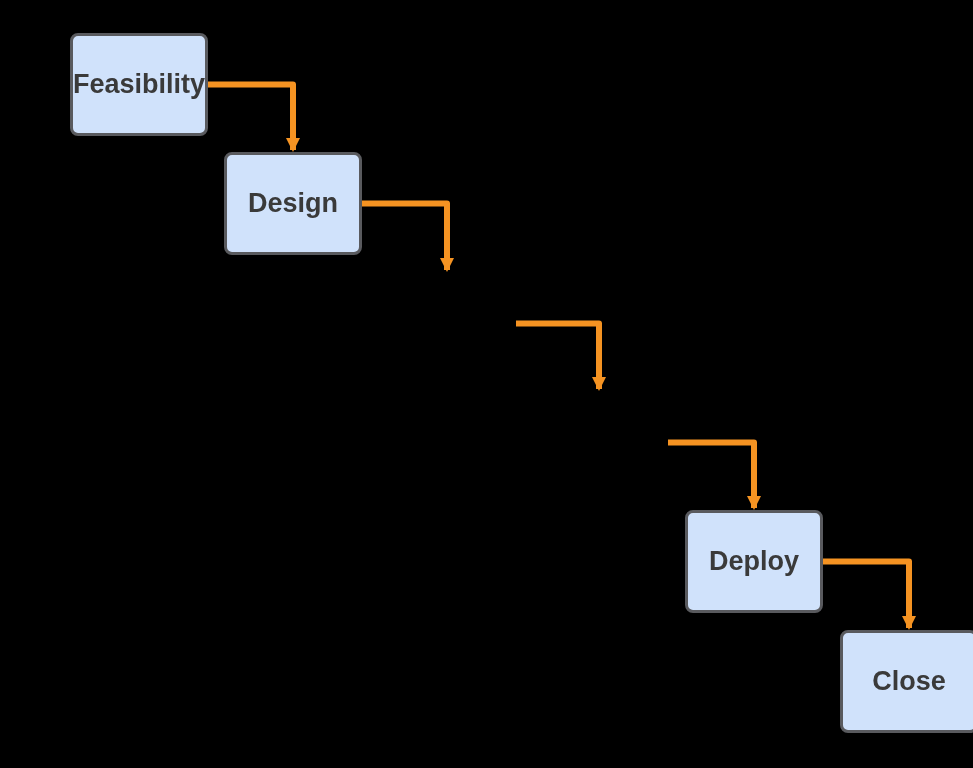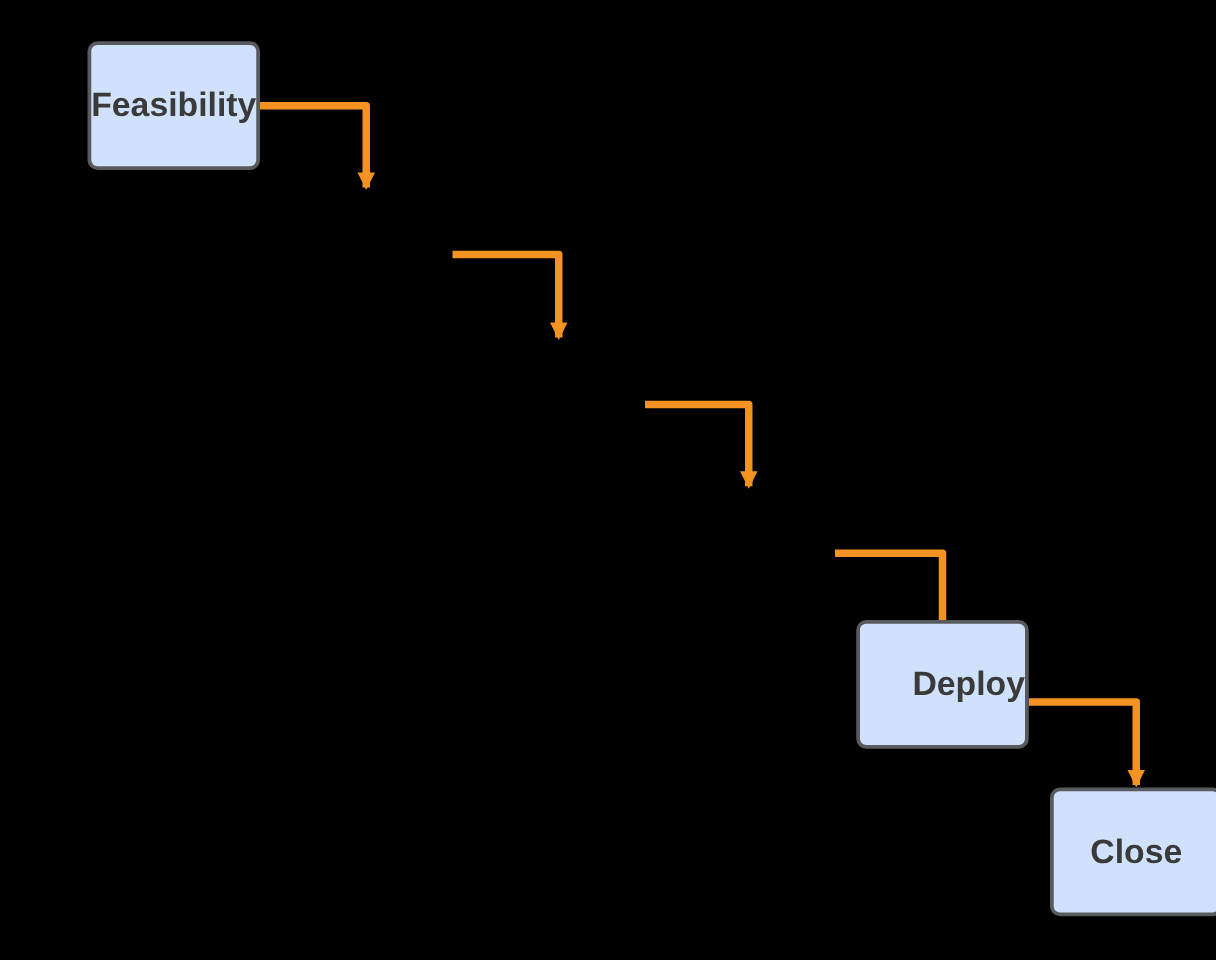--- a/index.html
+++ b/index.html
@@ -47,21 +47,21 @@
     font-size: 27px;
     font-weight: bold;
     color: var(--node-text);
     text-align: center;
     white-space: nowrap;
   }
   .n1 { left: 33px;  top: 33px;  }
   .n2 { left: 187px; top: 152px; }
   .n3 { left: 341px; top: 272px; }
   .n4 { left: 493px; top: 391px; }
-  .n5 { left: 648px; top: 496px; justify-content: flex-end; }
+  .n5 { left: 648px; top: 510px; }
   .n6 { left: 803px; top: 630px; }
 </style>
 </head>
 <body>
 
 <div class="canvas">
 
   <svg class="connectors" width="973" height="768" viewBox="0 0 973 768" xmlns="http://www.w3.org/2000/svg">
     <defs>
       <marker id="arrowhead" markerUnits="userSpaceOnUse" markerWidth="16" markerHeight="16" viewBox="0 0 16 16" refX="13" refY="8" orient="auto">
@@ -71,20 +71,23 @@
     <polyline class="connector" points="171,84.5 256,84.5 256,150" marker-end="url(#arrowhead)"></polyline>
     <polyline class="connector" points="325,203.5 410,203.5 410,270" marker-end="url(#arrowhead)"></polyline>
     <polyline class="connector" points="479,323.5 562,323.5 562,389" marker-end="url(#arrowhead)"></polyline>
     <polyline class="connector" points="631,442.5 717,442.5 717,508" marker-end="url(#arrowhead)"></polyline>
     <polyline class="connector" points="786,561.5 872,561.5 872,628" marker-end="url(#arrowhead)"></polyline>
   </svg>
 
   <div class="node n1">
     <span class="node-label">Feasibility</span>
   </div>
+  <div class="node n2">
+    <span class="node-label">Design</span>
+  </div>
   <div class="node n5">
     <span class="node-label">Deploy</span>
   </div>
   <div class="node n6">
     <span class="node-label">Close</span>
   </div>
 
 </div>
 
 </body></html>

